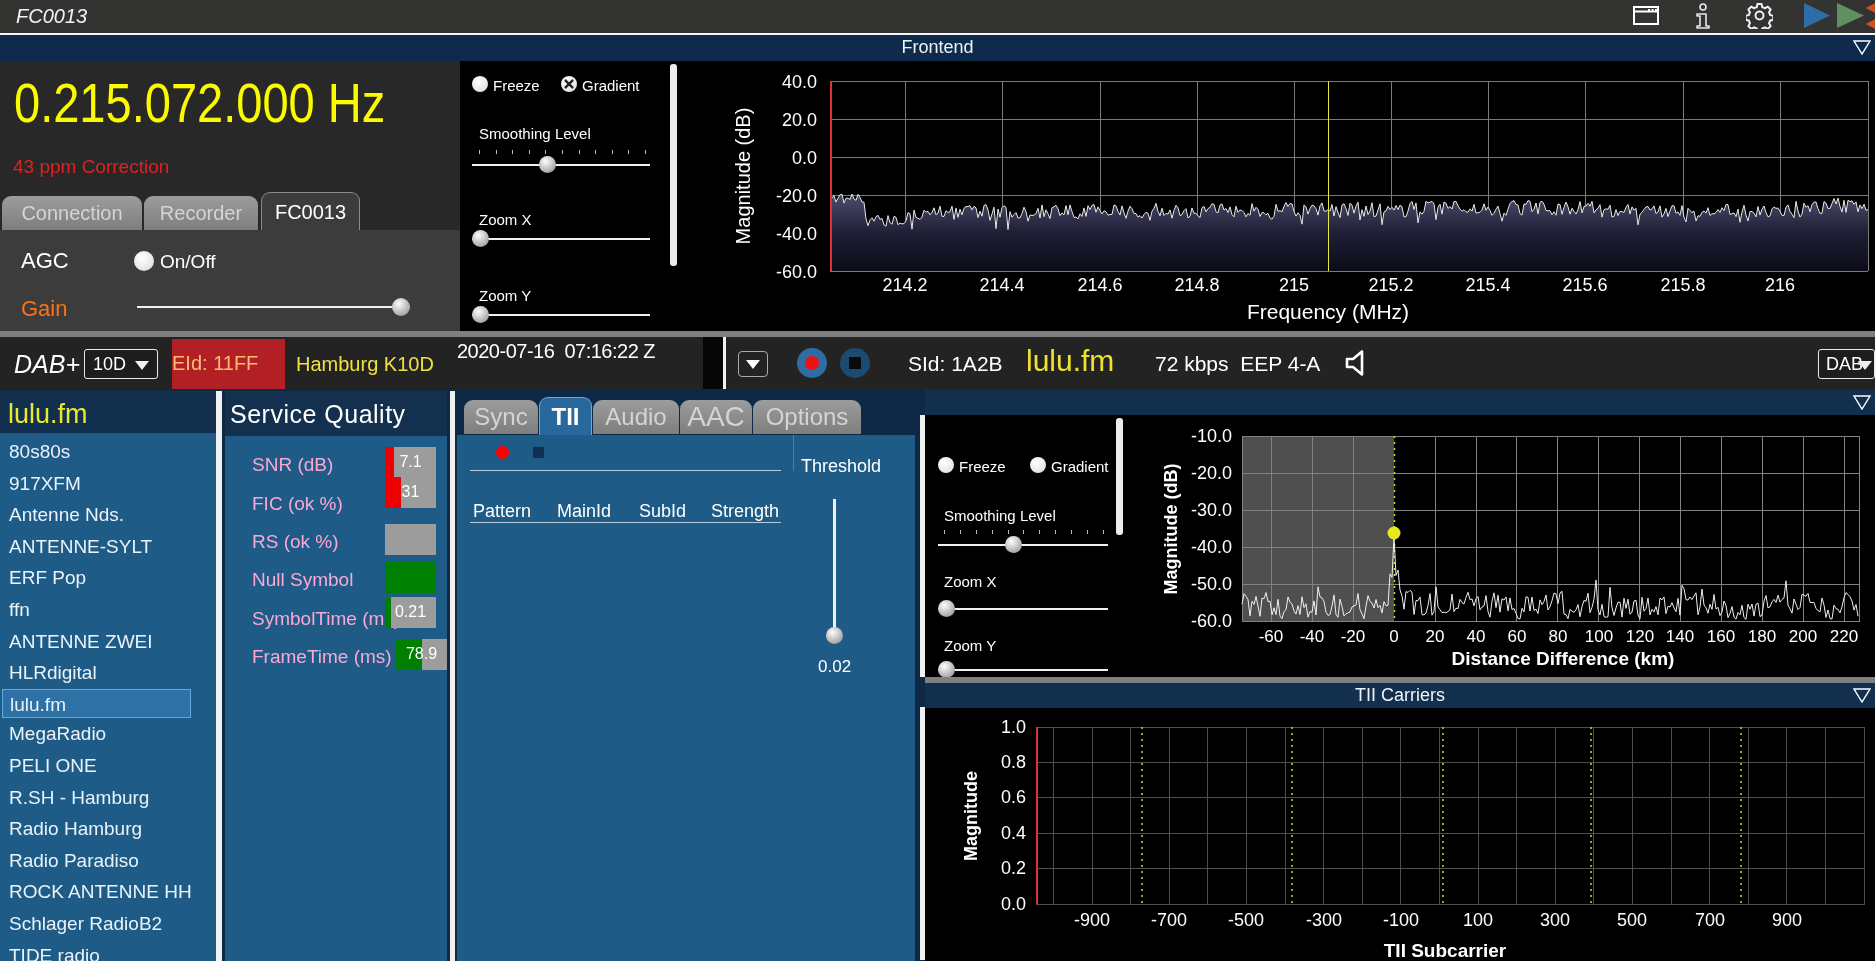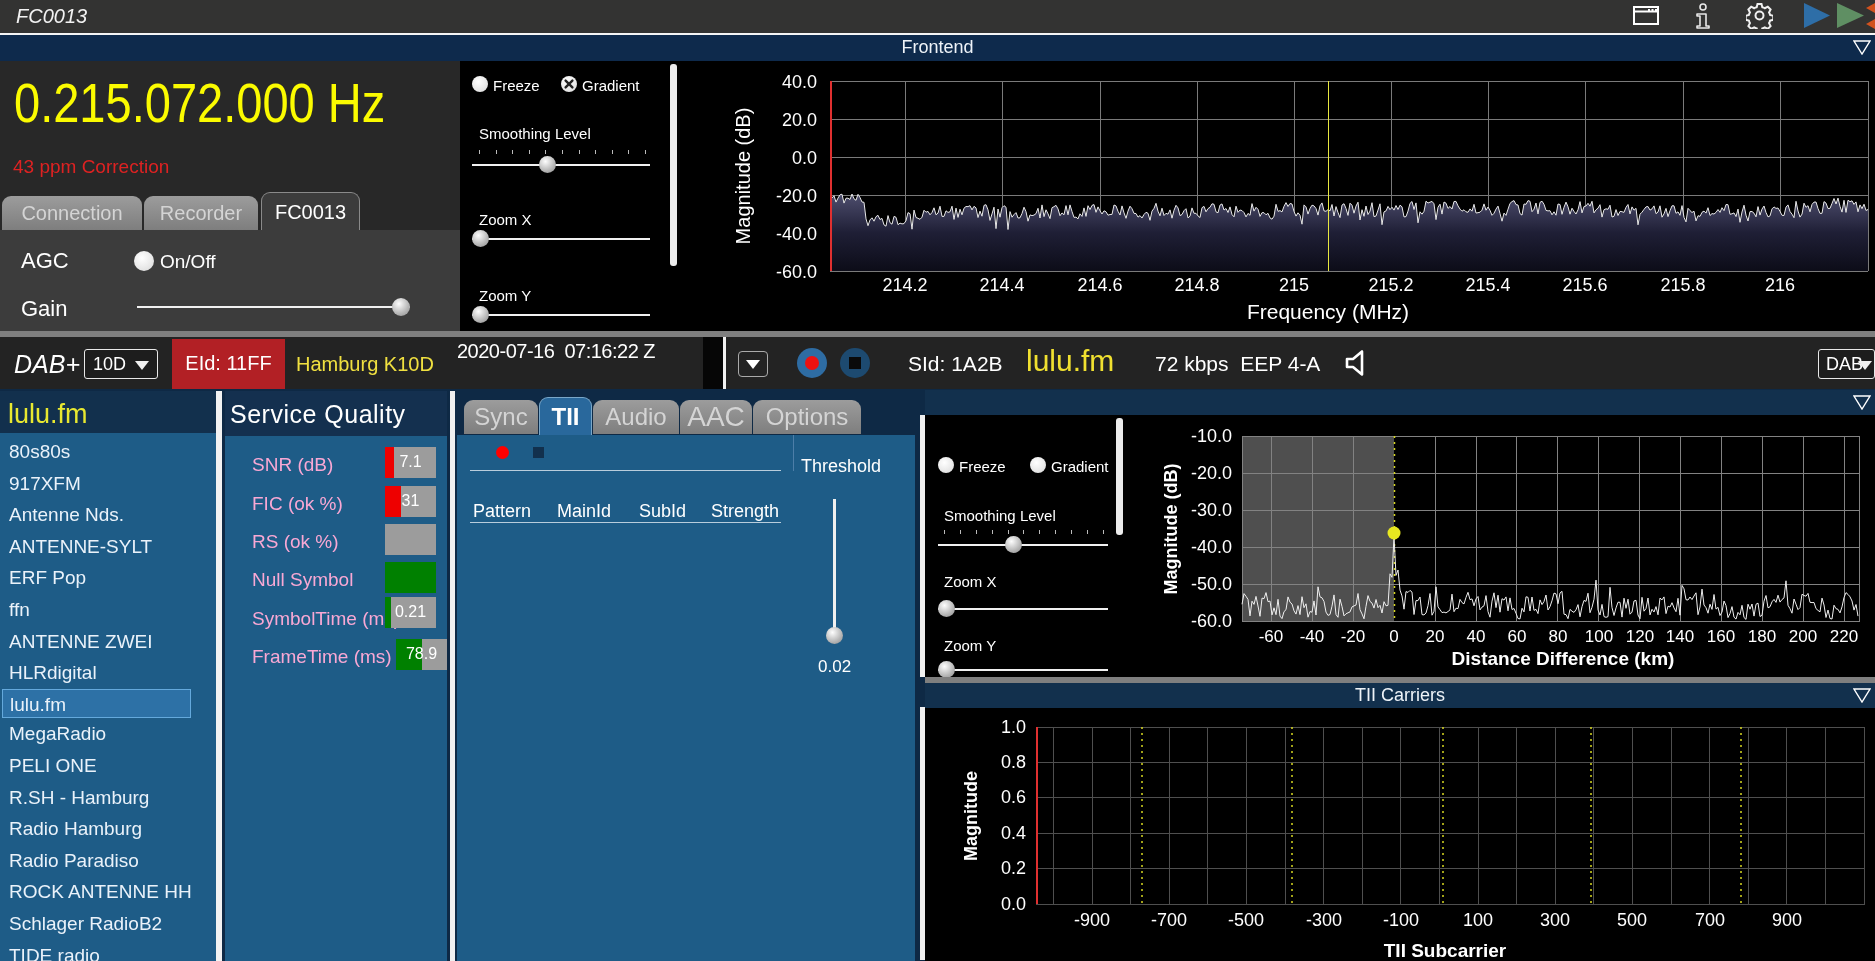--- a/index.html
+++ b/index.html
@@ -23,21 +23,21 @@
 
 .tab { position:absolute; border-radius:9px 9px 0 0; background:linear-gradient(#9c9c9c,#7e7e7e);
   color:#d4d4d4; text-align:center; font-size:20px; }
 #tabpanel-top { left:0; top:169px; width:460px; height:101px; background:#3c3c3c; }
 
 .radio { position:absolute; border-radius:50%; background:radial-gradient(circle at 40% 35%, #ffffff, #d8d8d8); }
 
 #agc-label { left:21px; top:18px; font-size:22px; color:#fff; }
 #agc-radio { left:134px; top:21px; width:20px; height:20px; }
 #agc-onoff { left:160px; top:21px; font-size:19px; color:#fff; }
-#gain-label { left:21px; top:66px; font-size:22px; color:#ffffff; }
+#gain-label { left:21px; top:66px; font-size:22px; color:#f97316; }
 
 .slider-track { position:absolute; background:#f0f0f0; }
 .slider-handle { position:absolute; border-radius:50%;
   background:radial-gradient(circle at 38% 32%, #fdfdfd, #b5b5b5 60%, #8a8a8a); }
 
 
 #topctl { left:460px; top:0; width:240px; height:270px; color:#fff; }
 #topctl .lbl { position:absolute; font-size:15px; color:#fff; }
 
 .ticks { position:absolute; display:flex; justify-content:space-between; }
@@ -236,21 +236,21 @@
   </div>
 
   <div class="abs" id="sep1"></div>
   <div class="abs" id="dabbar">
     <span class="it" style="left:14px; top:13px; font-size:25px; font-style:italic;">DAB+</span>
     <div class="combo" style="left:84px; top:12px; width:74px; height:30px;">
       <span style="position:absolute; left:8px; top:4px; font-size:18px;">10D</span>
       <span class="arr" style="right:8px; top:11px;"></span>
     </div>
     <div class="it" style="left:172px; top:2px; width:113px; height:50px; background:#b22025;">
-      <span style="position:absolute; width:100%; text-align:center; top:13px; font-size:20px; color:#ffffff;">EId: 11FF</span>
+      <span style="position:absolute; width:100%; text-align:left; top:13px; font-size:20px; color:#fdba74;">EId: 11FF</span>
     </div>
     <span class="it" style="left:296px; top:16px; font-size:20px; color:#f0e040;">Hamburg K10D</span>
     <span class="it" style="left:457px; top:3px; font-size:20px; letter-spacing:-0.5px;">2020-07-16&nbsp;&nbsp;07:16:22 Z</span>
     <div class="it" style="left:703px; top:0; width:20px; height:52px; background:#060606;"></div>
     <div class="it" style="left:723px; top:0; width:3px; height:52px; background:#f2f2f2;"></div>
     <div class="it" style="left:738px; top:14px; width:30px; height:26px; border:1px solid #aaa; border-radius:4px;">
       <span style="position:absolute; left:7px; top:8px; width:0; height:0; border-left:7px solid transparent; border-right:7px solid transparent; border-top:9px solid #fff;"></span>
     </div>
     <div class="it" style="left:797px; top:11px; width:30px; height:30px; border-radius:50%; background:#2e6ca3;">
       <span style="position:absolute; left:8px; top:8px; width:14px; height:14px; border-radius:50%; background:#ee1111;"></span>
@@ -298,21 +298,21 @@
     <div id="lscroll"></div>
     <div class="abs" id="sqpanel">
       <div class="abs hdrbg"></div>
         <span class="abs hdr">Service Quality</span>
       <span class="sqrow" style="top:63px;">SNR (dB)</span>
       <div class="sqbar" style="top:56px;">
           <span class="fill" style="width:9px; background:#ee0000;"></span>
           <span class="val">7.1</span>
         </div>
       <span class="sqrow" style="top:102px;">FIC (ok %)</span>
-      <div class="sqbar" style="top:95px;">
+      <div class="sqbar" style="top:86px;">
           <span class="fill" style="width:16px; background:#ee0000;"></span>
           <span class="val">31</span>
         </div>
       <span class="sqrow" style="top:140px;">RS (ok %)</span>
       <div class="sqbar" style="top:133px;"></div>
       <span class="sqrow" style="top:178px;">Null Symbol</span>
       <div class="sqbar" style="top:171px; background:#008000;"></div>
       <span class="sqrow" style="top:217px;">SymbolTime (ms)</span>
       <div class="sqbar" style="top:206px;">
           <span class="fill" style="width:6px; background:#008000;"></span>

